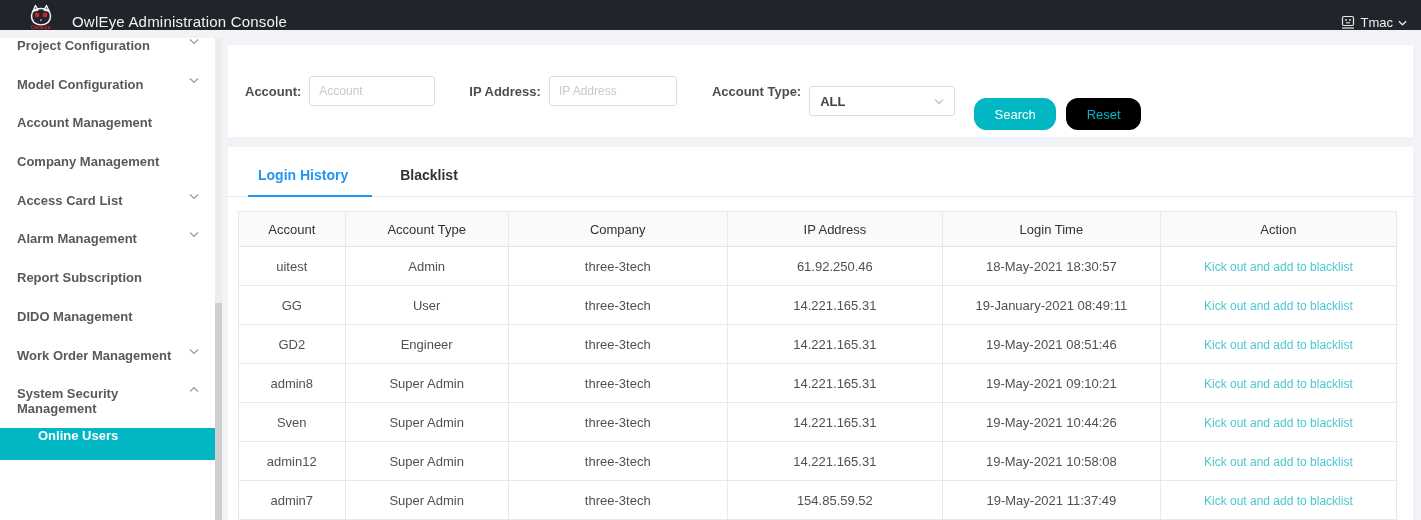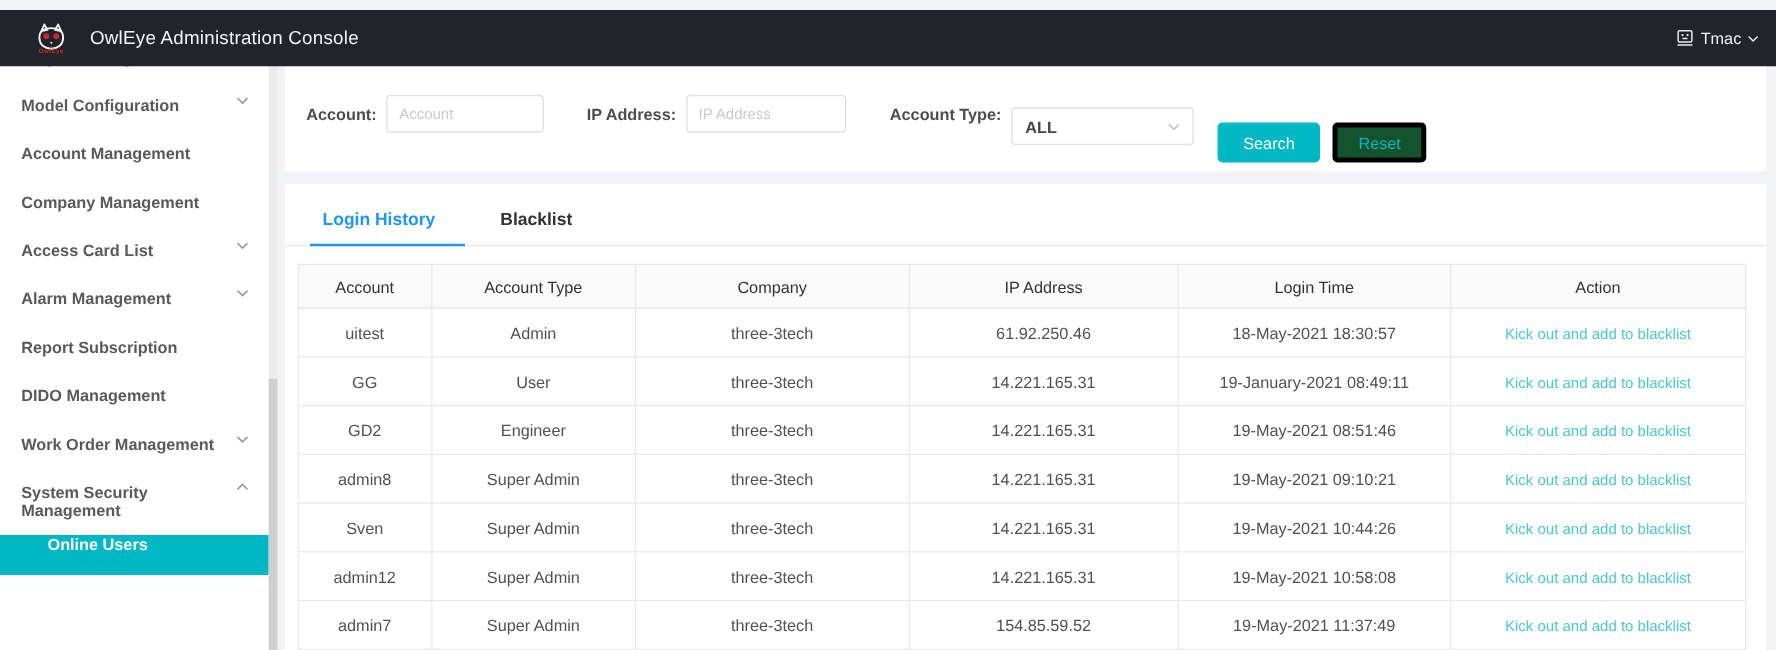--- a/index.html
+++ b/index.html
@@ -1,22 +1,22 @@
 <!DOCTYPE html>
 <html><head>
 <meta charset="utf-8">
 <style>
   * { margin:0; padding:0; box-sizing:border-box; }
   html,body { width:1421px; height:520px; overflow:hidden; }
   body { font-family:"Liberation Sans", sans-serif; background:#f1f3f6; position:relative; }
 
   
   .topbar {
-    position:absolute; left:0; top:8px; width:1421px; height:45px;
-    background:#21242b; display:flex; align-items:center; color:#fff; z-index:5;
+    position:absolute; left:0; top:0; width:1421px; height:30px;
+    background:#21242b; display:flex; align-items:flex-end; color:#fff; z-index:5;
   }
   .logo-wrap { display:flex; flex-direction:column; align-items:center; margin-left:24px; width:34px; }
   .logo-caption { font-size:5px; color:#d22a2a; font-weight:bold; letter-spacing:.3px; margin-top:-2px; }
   .app-title { font-size:15px; margin-left:14px; color:#f2f2f2; letter-spacing:.2px; }
   .user-area { margin-left:auto; margin-right:14px; display:flex; align-items:center; gap:5px; cursor:pointer; }
   .user-name { font-size:13px; color:#f0f0f0; }
   .chev-white { width:9px; height:6px; }
 
   
   .sidebar {
@@ -50,27 +50,27 @@
     height:30px; border:1px solid #dcdfe2; border-radius:3px; background:#fff;
     font-size:12px; color:#555; padding:0 9px; outline:none; font-family:"Liberation Sans",sans-serif;
   }
   .f-input::placeholder { color:#c9c9c9; }
   .f-select {
     height:30px; width:146px; border:1px solid #dcdfe2; border-radius:3px; background:#fff;
     display:flex; align-items:center; padding:0 10px; cursor:pointer;margin-top:20px;
   }
   .f-select .val { font-size:13px; font-weight:bold; color:#444; flex:1; }
   .btn {
-    height:32px; border-radius:4px; font-size:13px; cursor:pointer;
+    height:32px; border-radius:12px; font-size:13px; cursor:pointer;
     display:flex; align-items:center; justify-content:center;
     font-family:"Liberation Sans",sans-serif;
     margin-top:46px;
   }
   .btn-primary { width:82px; background:#00b7c3; color:#fff; border:1px solid #00b7c3; }
-  .btn-ghost   { width:75px; background:#14532d; color:#00b7c3; border:4px solid #000000; }
+  .btn-ghost   { width:75px; background:#000000; color:#00b7c3; border:2px solid #000000; }
 
   
   .table-card {
     position:absolute; left:228px; top:147px; width:1185px; height:373px;
     background:#ffffff;
   }
   .tabs { display:flex; align-items:flex-end; height:50px; border-bottom:1px solid #e8e8e8; padding-left:24px; }
   .tab { font-size:14px; padding:0 6px 13px 6px; margin-right:40px; cursor:pointer; color:#333; font-weight:bold; position:relative; }
   .tab.active { color:#2196f3;text-align:right; }
   .tab.active::after { content:""; position:absolute; left:-4px; right:-18px; bottom:-1px; height:2px; background:#2196f3; }

